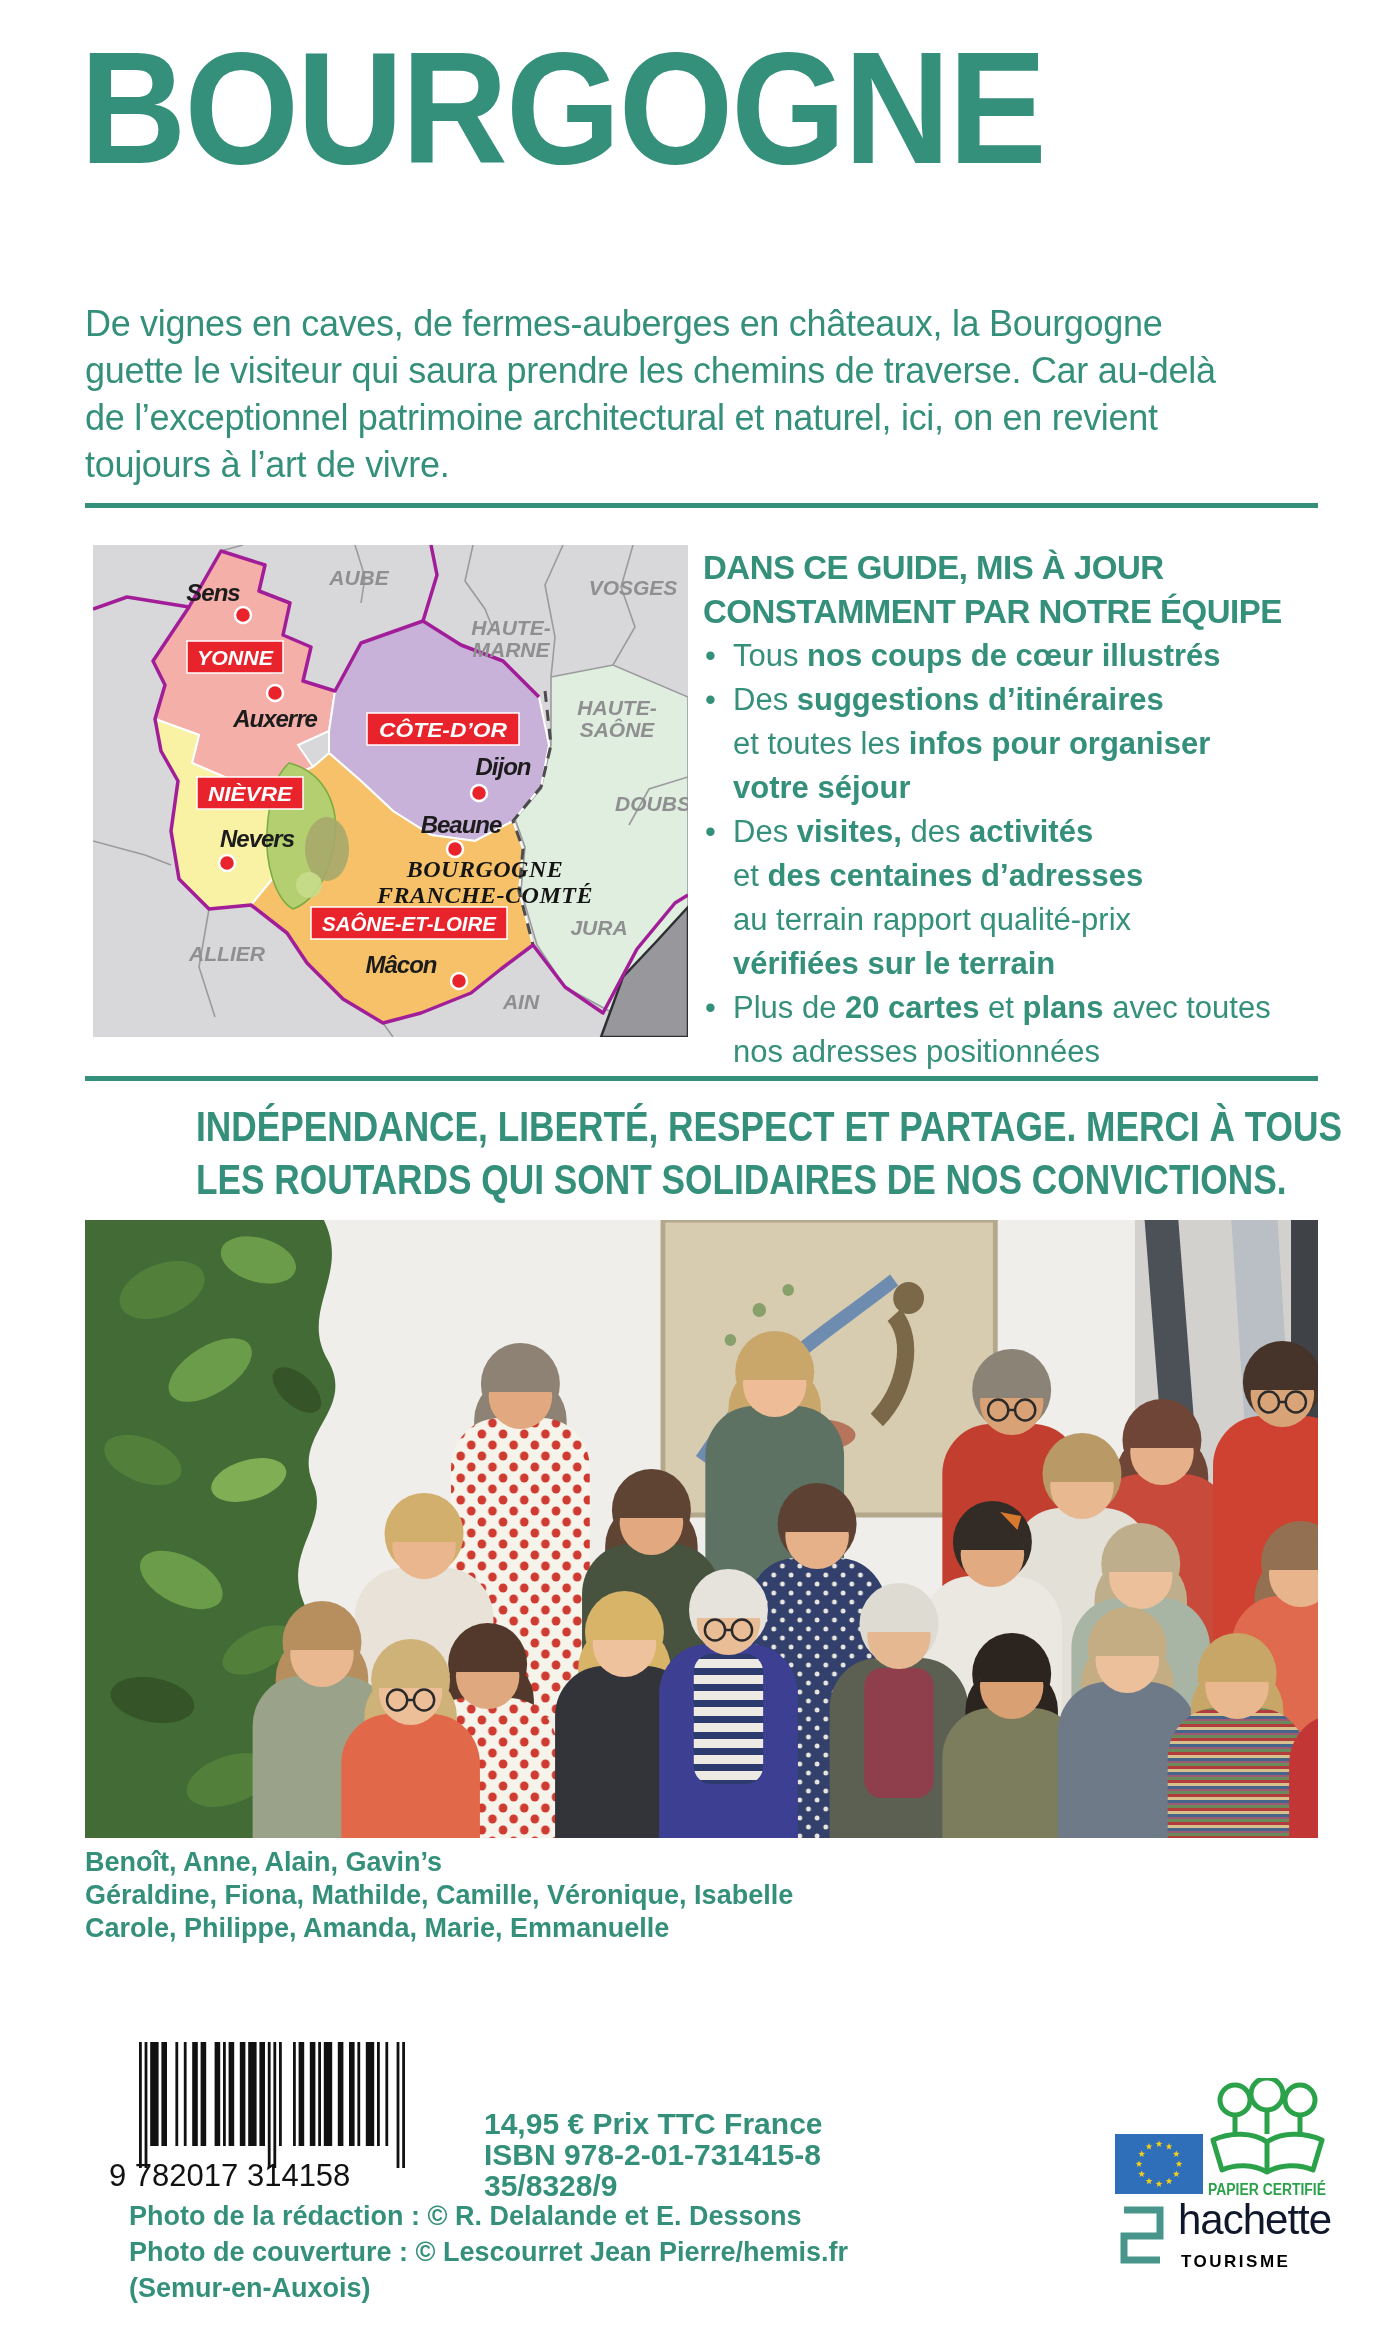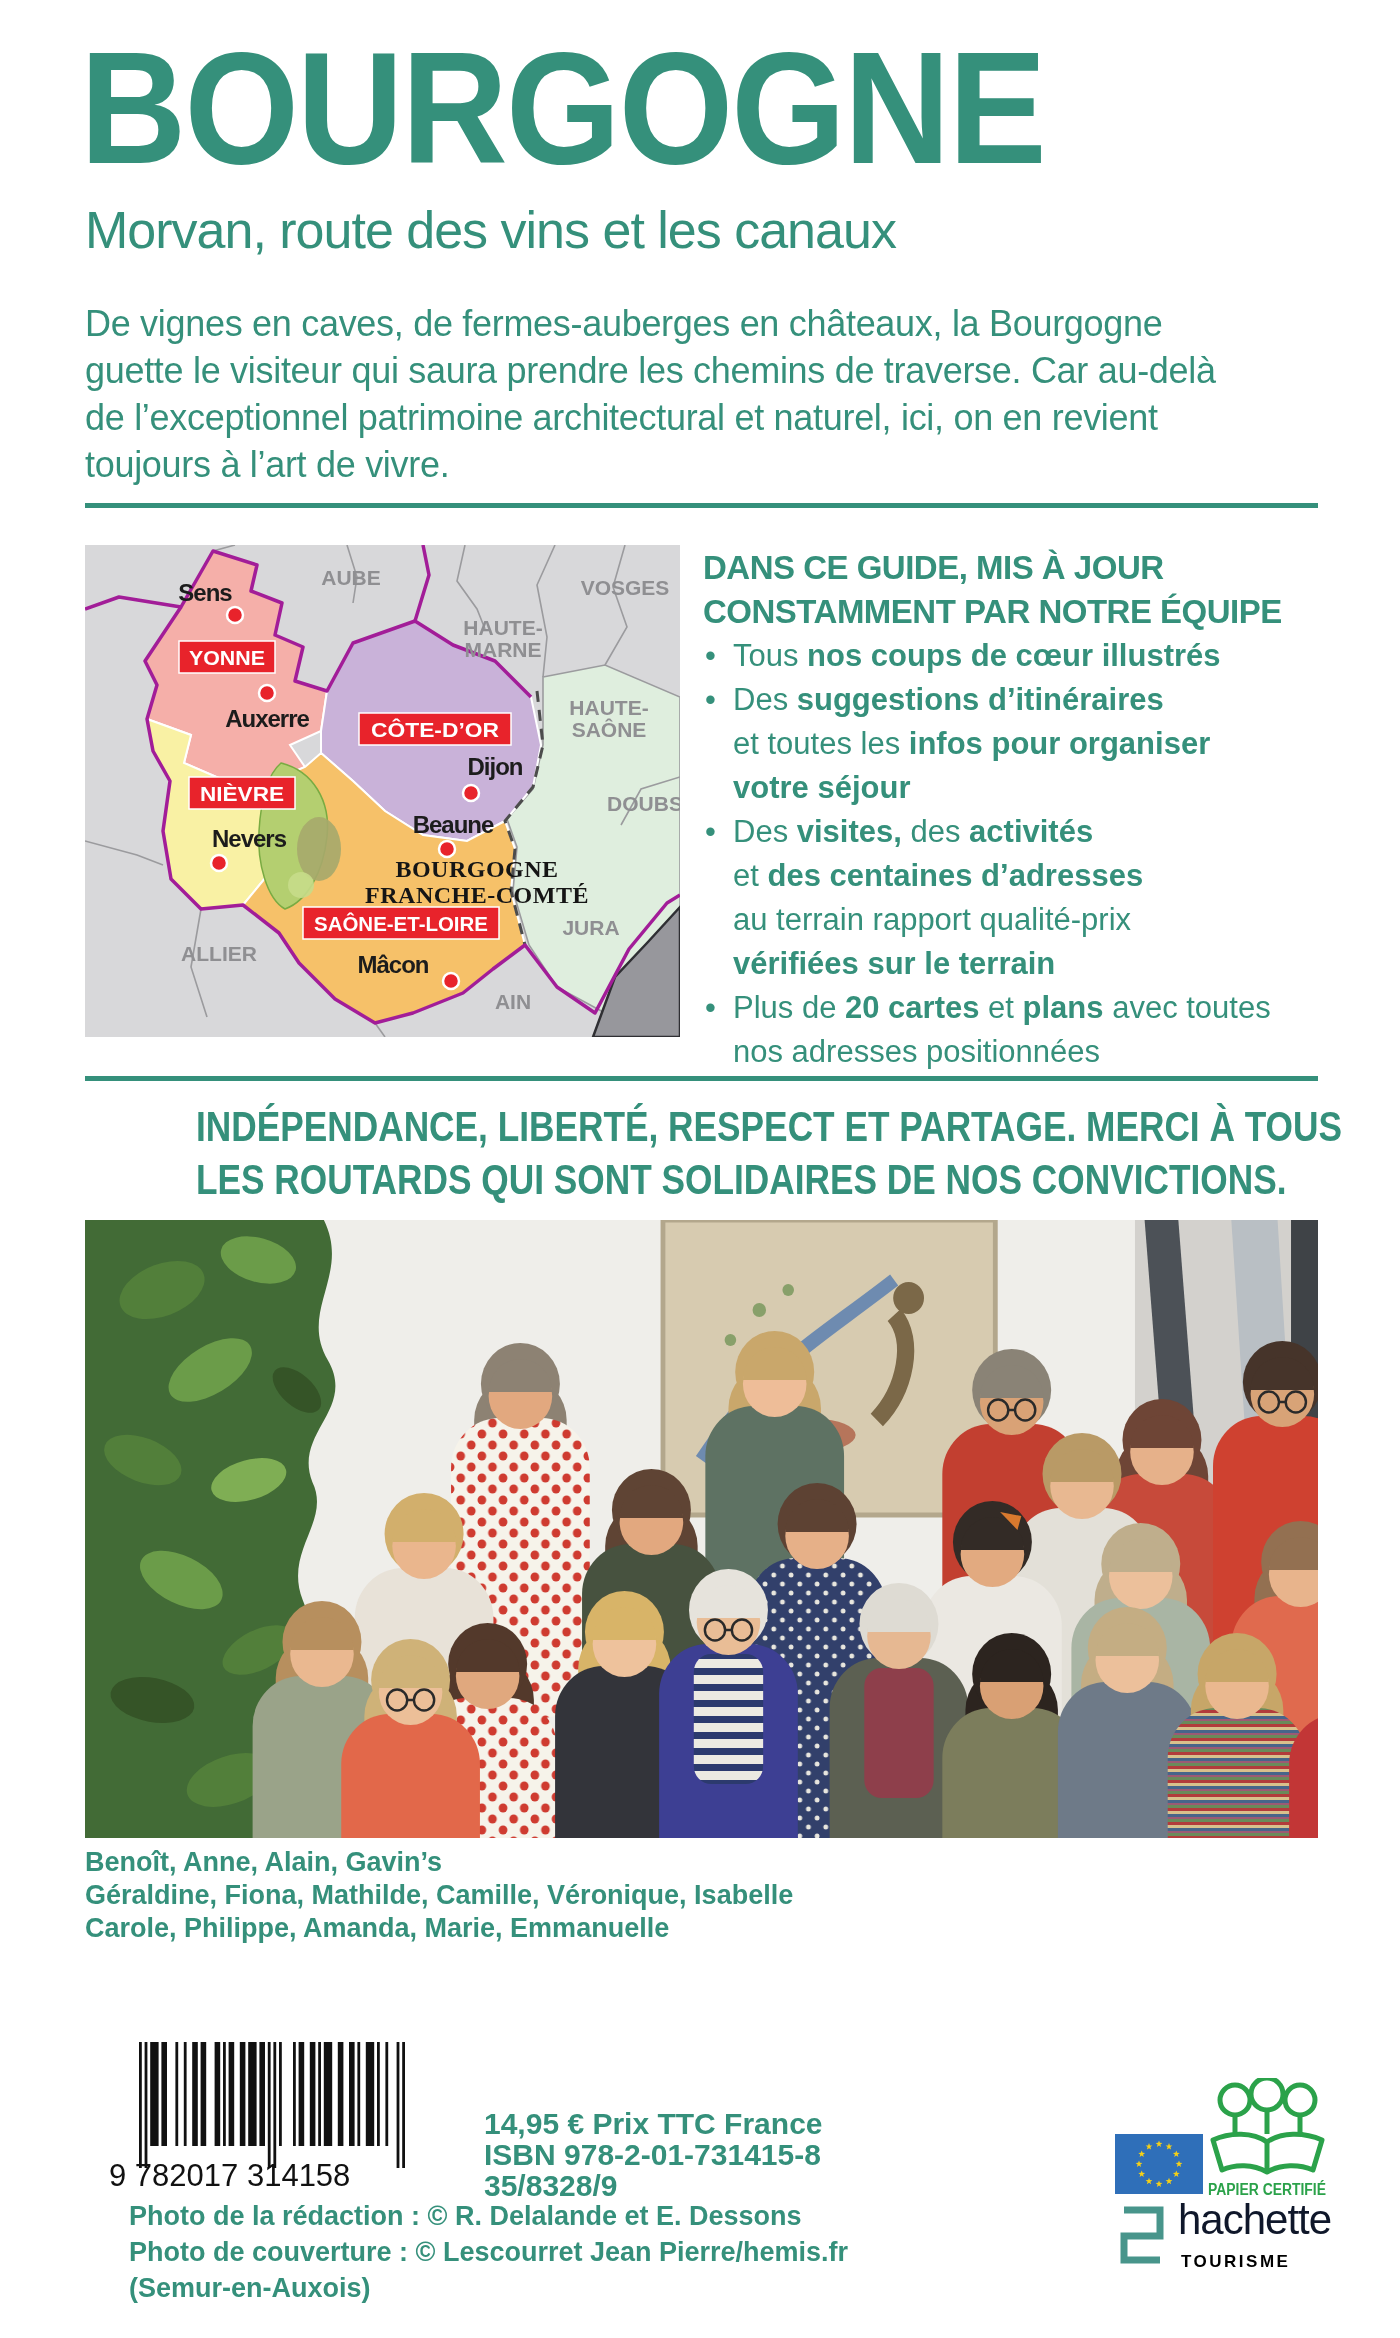--- a/index.html
+++ b/index.html
@@ -7,21 +7,21 @@
         font-family:"Liberation Sans",sans-serif;}
   .teal{color:#35907B;}
   .abs{position:absolute;}
 
   .title{left:80px;top:28px;font-size:160px;font-weight:800;letter-spacing:-2px;line-height:1;
          transform:scaleX(.92);transform-origin:0 50%;white-space:nowrap;}
   .subtitle{left:85px;top:200px;font-size:52px;font-weight:400;letter-spacing:-1px;white-space:nowrap;}
   .intro{left:85px;top:300px;font-size:36px;line-height:47px;letter-spacing:-.3px;}
   .rule{left:85px;width:1233px;height:5px;background:#35907B;}
 
-  .map-wrap{left:85px;top:545px;width:595px;height:472px;}
+  .map-wrap{left:93px;top:545px;width:595px;height:472px;font-style:italic;}
   .guide{left:703px;top:546px;width:620px;font-size:31px;line-height:44px;}
   .guide .h{font-weight:800;font-size:33px;letter-spacing:-.5px;white-space:nowrap;}
   .bullet{position:relative;padding-left:30px;}
   .bullet::before{content:"•";position:absolute;left:2px;}
   .b{font-weight:700;}
 
   .banner{left:85px;top:1100px;width:1233px;text-align:center;font-weight:800;font-size:43px;line-height:53px;}
   .banner div{transform:scaleX(.82);transform-origin:50% 50%;white-space:nowrap;}
 
   .photo{left:85px;top:1220px;width:1233px;height:618px;}
@@ -42,21 +42,20 @@
   .city{fill:#1c1c1c;font-weight:700;font-size:24px;letter-spacing:-1px;}
   .dept{fill:#fff;font-weight:700;font-size:21px;}
   .serifbold{font-family:"Liberation Serif",serif;font-weight:700;font-size:24px;fill:#151515;letter-spacing:.5px;}
 </style>
 </head>
 <body>
 
 <div class="page">
 
   <div class="abs title teal">BOURGOGNE</div>
-  <div class="abs subtitle teal">Morvan, route des vins et les canaux</div>
   <div class="abs intro teal">
     <div>De vignes en caves, de fermes-auberges en châteaux, la Bourgogne</div>
     <div>guette le visiteur qui saura prendre les chemins de traverse. Car au-delà</div>
     <div>de l’exceptionnel patrimoine architectural et naturel, ici, on en revient</div>
     <div>toujours à l’art de vivre.</div>
   </div>
   <div class="abs rule" style="top:503px"></div>
 
   <div class="abs map-wrap">
     <svg width="595" height="492" viewBox="0 0 595 492">

